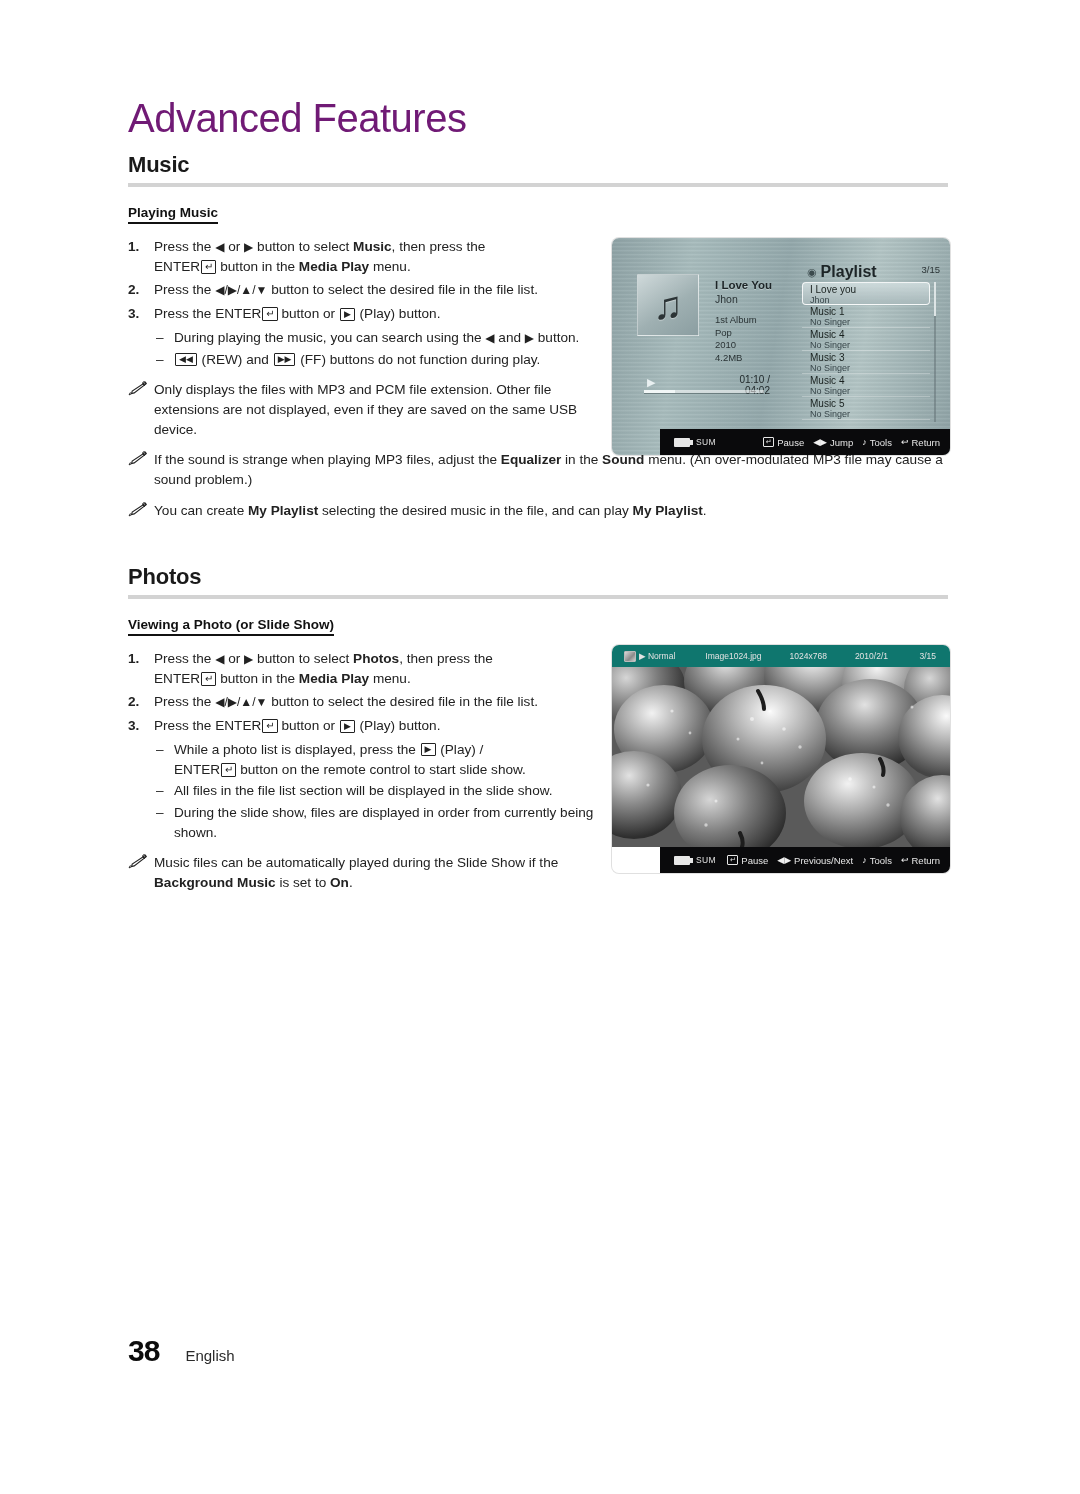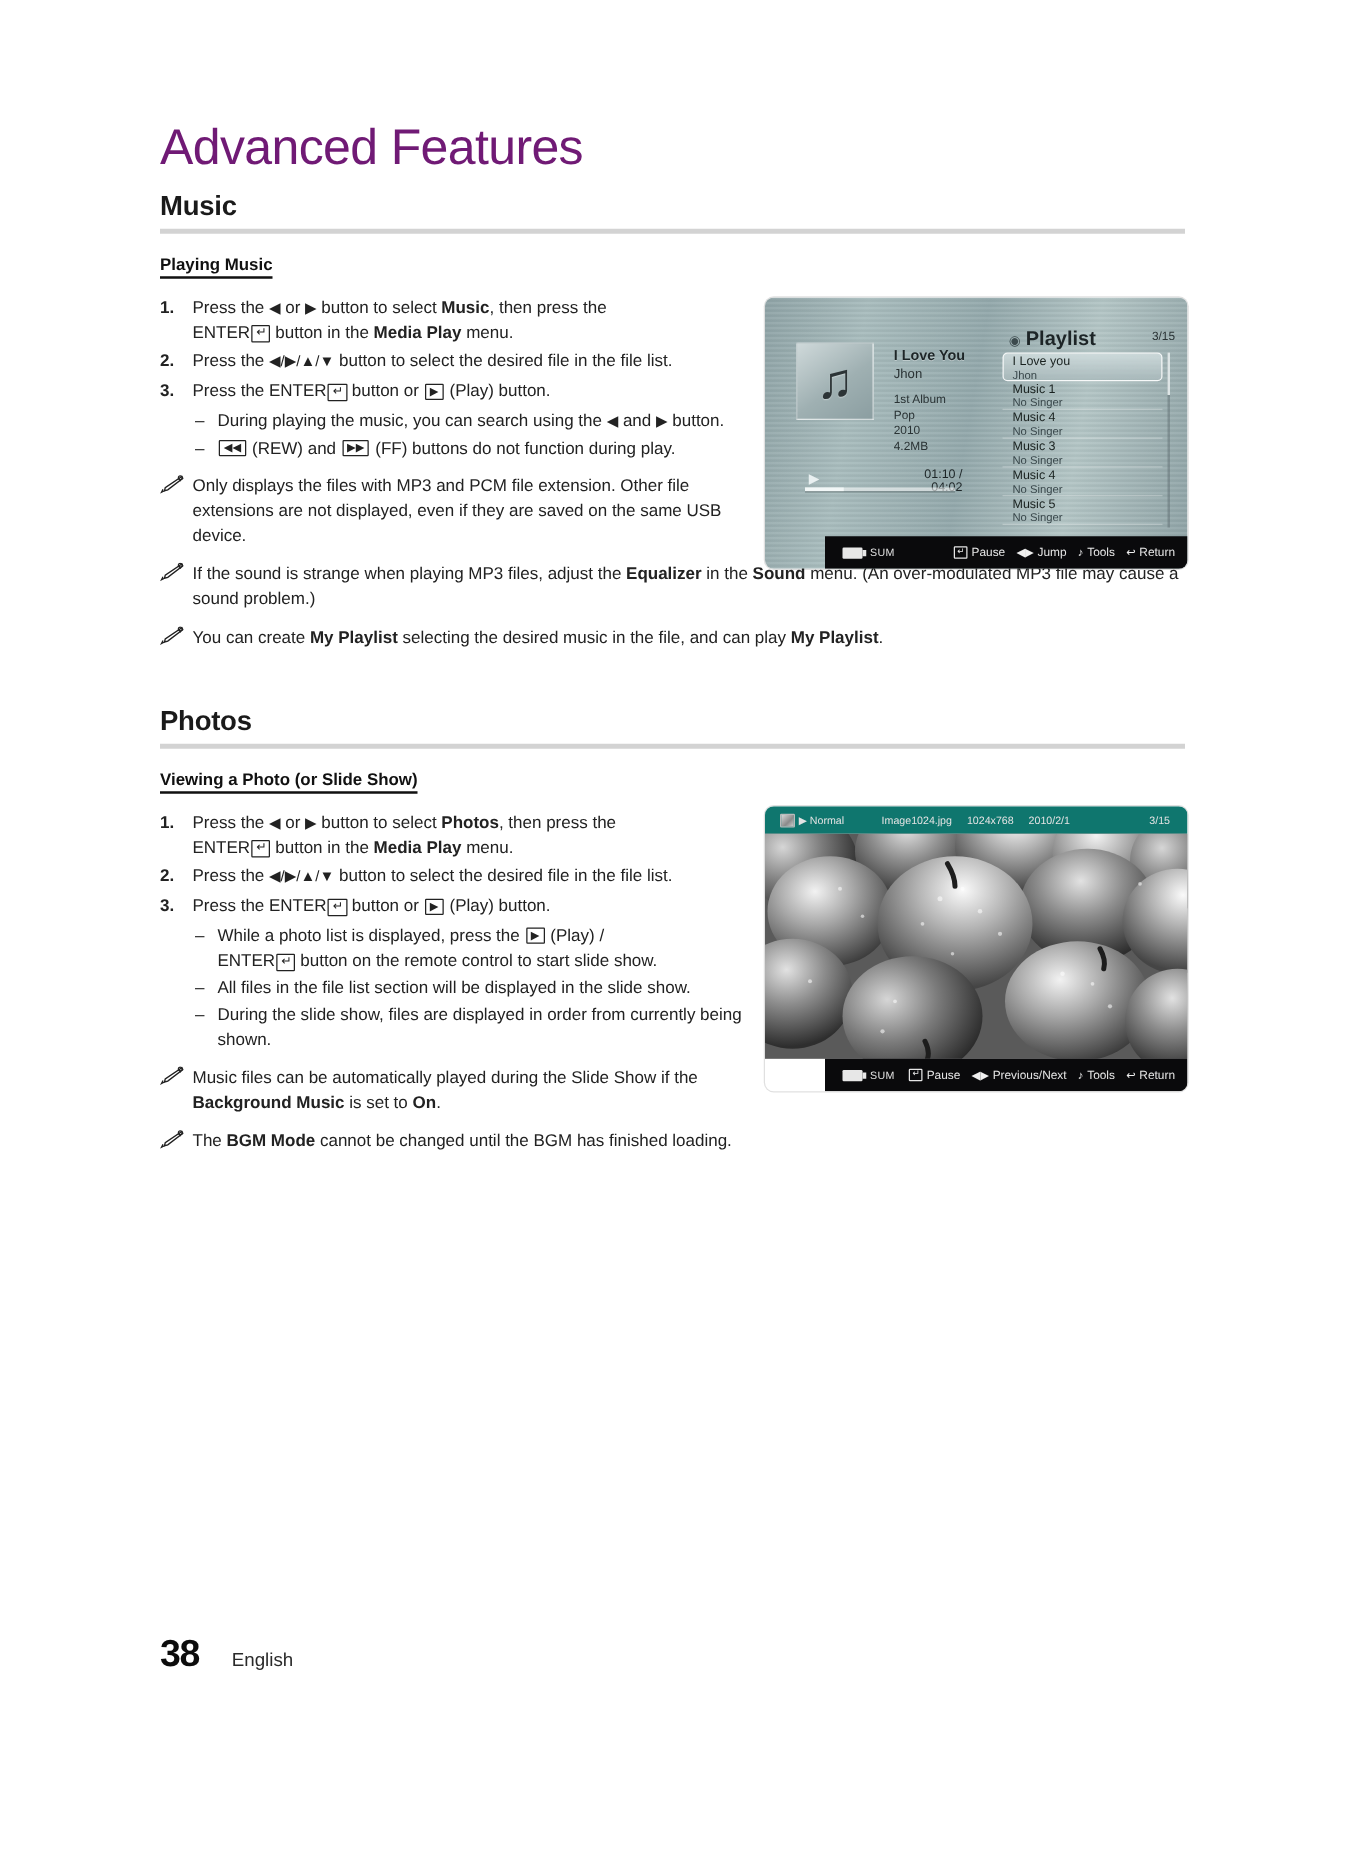--- a/index.html
+++ b/index.html
@@ -206,31 +206,31 @@
     position: absolute; left:0; right:0; top:0; height: 22px;
     background: #0f766e; display: flex; align-items: center;
   }
   .pt-mode { display: flex; align-items: center; margin-left: 12px; gap: 3px; }
   .pt-mode-icon {
     width: 12px; height: 11px;
     background: linear-gradient(135deg,#d8d8d8 0%, #8a8a8a 60%, #cfcfcf 100%);
     border: 1px solid #bbb; border-radius: 1px;
   }
   .pt-text { font-size: 8.5px; color: #e3e3e3; }
-  .pt-fields { margin-left: 30px; display: flex; align-items: center; gap: 12px; }
+  .pt-fields { margin-left: 30px; display: flex; align-items: center; gap: 28px; }
   .pt-field { font-size: 8.5px; color: #e3e3e3; }
   .pt-count { margin-left: auto; margin-right: 14px; font-size: 8.5px; color: #e3e3e3; }
 
   .photo-canvas {
     position: absolute; left: 0; right: 0; top: 22px; bottom: 26px;
     overflow: hidden; background: #6b6b6b;
   }
 
   
-  .footer { position: absolute; left: 128px; top: 1307px; display: flex; align-items: baseline; justify-content: center; }
+  .footer { position: absolute; left: 128px; top: 1334px; display: flex; align-items: baseline; justify-content: center; }
   .pagenum { font-size: 30px; font-weight: 700; color: #0c0c0c; letter-spacing: -1px; }
   .pagelang { font-size: 15px; color: #2a2a2a; margin-left: 26px; }
 </style>
 </head>
 <body>
 
 <div class="page">
 
   <div class="chapter-title">Advanced Features</div>
 
@@ -350,31 +350,20 @@
           <svg class="pencil" width="19" height="15" viewBox="0 0 19 15">
             <path d="M17.5 1.2 L18.3 2.6 L6.2 11.9 L3.6 12.6 L4.2 10.1 Z" fill="none" stroke="#222" stroke-width="1.1"></path>
             <path d="M15.2 2.8 L16.6 4.9" stroke="#222" stroke-width="1"></path>
             <circle cx="16.2" cy="2.2" r="1.5" fill="none" stroke="#222" stroke-width="1"></circle>
             <path d="M3.6 12.6 L1.1 13.9 L2.4 11.4" fill="none" stroke="#222" stroke-width="1"></path>
           </svg>
         </span>
         <span class="note-body">Music files can be automatically played during the Slide Show if the <b>Background Music</b> is set to <b>On</b>.</span>
       </div>
 
-      <div class="note">
-        <span class="note-icon">
-          <svg class="pencil" width="19" height="15" viewBox="0 0 19 15">
-            <path d="M17.5 1.2 L18.3 2.6 L6.2 11.9 L3.6 12.6 L4.2 10.1 Z" fill="none" stroke="#222" stroke-width="1.1"></path>
-            <path d="M15.2 2.8 L16.6 4.9" stroke="#222" stroke-width="1"></path>
-            <circle cx="16.2" cy="2.2" r="1.5" fill="none" stroke="#222" stroke-width="1"></circle>
-            <path d="M3.6 12.6 L1.1 13.9 L2.4 11.4" fill="none" stroke="#222" stroke-width="1"></path>
-          </svg>
-        </span>
-        <span class="note-body">The <b>BGM Mode</b> cannot be changed until the BGM has finished loading.</span>
-      </div>
     </div>
   </div>
 
   <div class="shot" id="music-shot">
     <div class="music-bg"></div>
     <div class="music-body">
 
       <div class="albumart">
         <span class="note-glyph">♫</span>
       </div>

